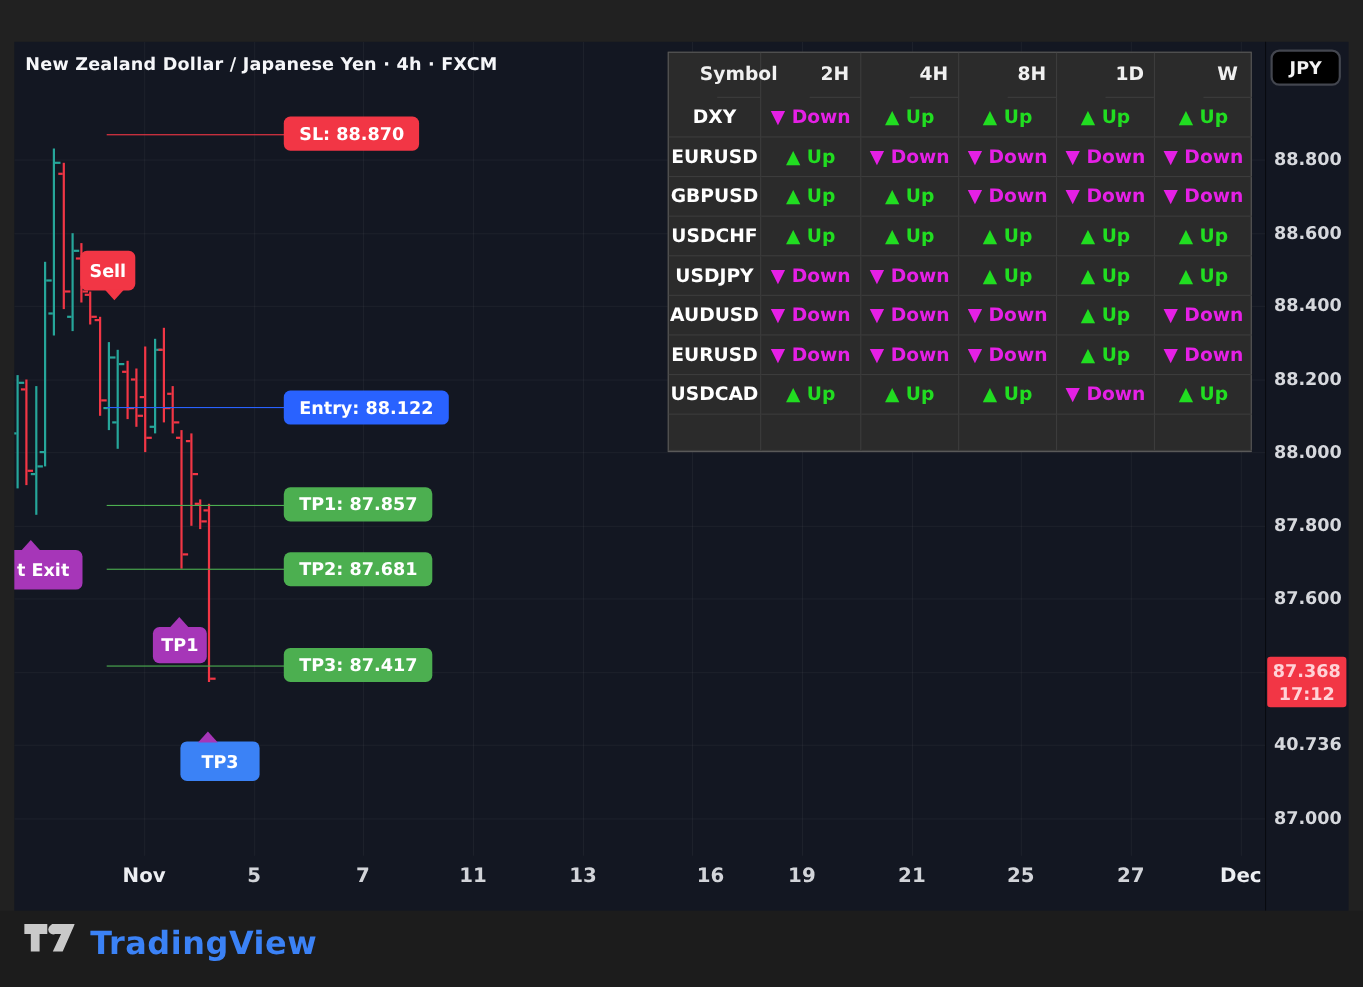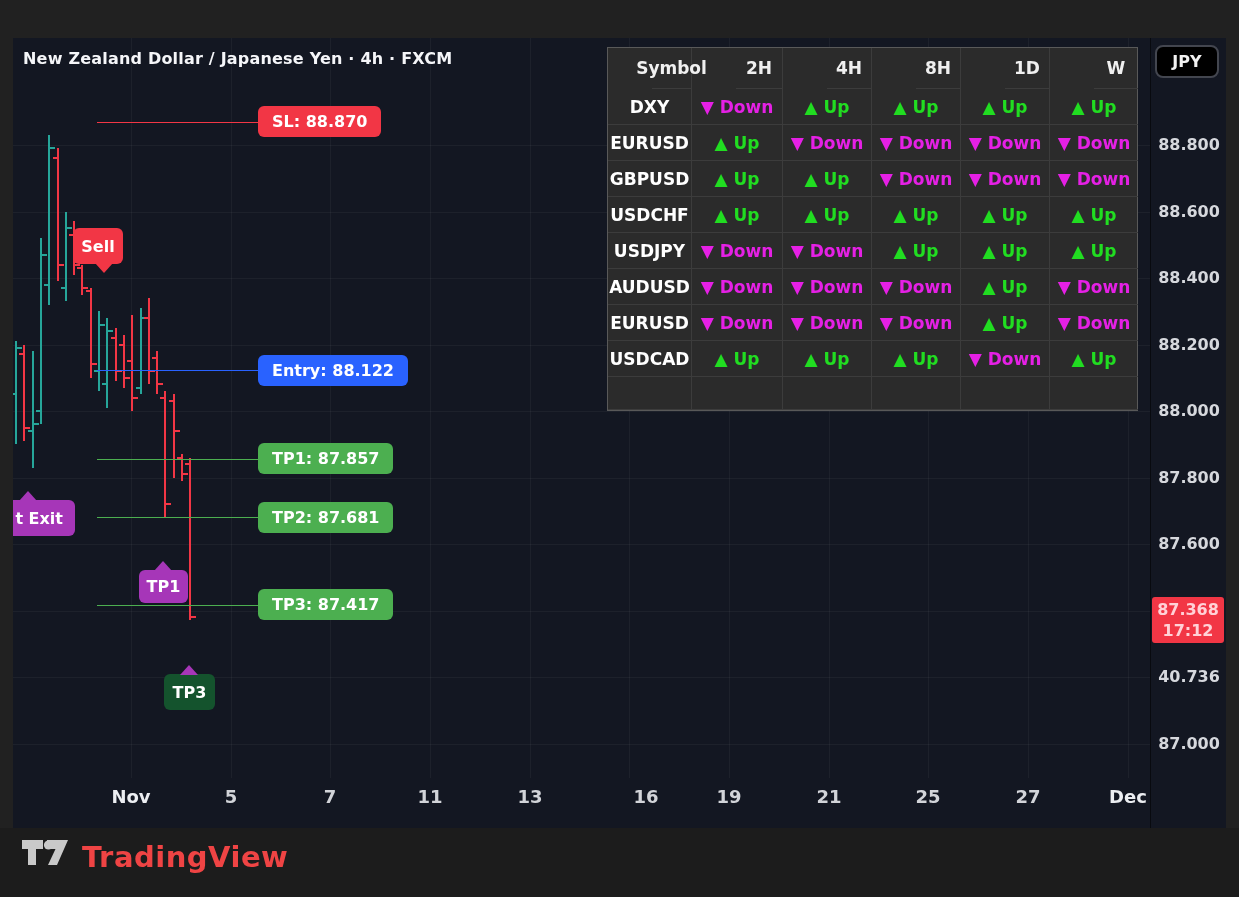--- a/index.html
+++ b/index.html
@@ -72,21 +72,21 @@
 
   
   .t-label { position:absolute; top:748px; transform:translateX(-50%); color:#d2d4d9;
              font-size:18px; font-weight:600; }
   .t-label.month { font-weight:bold; color:#eceef2; }
 
   
   #footer { position:absolute; left:0; top:828px; width:1239px; height:69px; background:#1c1c1c; }
   #tv-logo { position:absolute; left:22px; top:12px; display:flex; align-items:center; gap:14px; }
   #tv-logo svg { display:block; }
-  #tv-brand { color:#ef4444; font-size:29px; font-weight:bold; letter-spacing:.5px; }
+  #tv-brand { color:#3b82f6; font-size:29px; font-weight:bold; letter-spacing:.5px; }
 </style>
 </head>
 <body>
 
 <div id="app">
 
 
   <div id="chart">
     <div id="plot-clip">
       <div id="grid-layer">
@@ -216,21 +216,21 @@
         <span class="ptr-down" style="border-top: 10px solid rgb(242, 54, 69); left: 22px;"></span>
       </div>
       <div class="marker" id="mk-exit" style="left: -38px; top: 462px; width: 100px; height: 36px; background: rgb(166, 54, 184); justify-content: flex-end; padding-right: 12px;">
         <span>t Exit</span>
         <span class="ptr-up" style="border-bottom: 10px solid rgb(166, 54, 184); left: 44px;"></span>
       </div>
       <div class="marker" id="mk-tp1" style="left: 126px; top: 532px; width: 49px; height: 33px; background: rgb(166, 54, 184);">
         <span>TP1</span>
         <span class="ptr-up" style="border-bottom: 10px solid rgb(166, 54, 184); left: 15px;"></span>
       </div>
-      <div class="marker" id="mk-tp3" style="left: 151px; top: 636px; width: 51px; height: 36px; background: #14532d;">
+      <div class="marker" id="mk-tp3" style="left: 151px; top: 636px; width: 72px; height: 36px; background: #3b82f6;">
         <span>TP3</span>
         <span class="ptr-up" style="border-bottom: 10px solid rgb(166, 54, 184); left: 16px;"></span>
       </div>
 
       <div id="time-axis">
           <div class="t-label month" style="left: 118px;">Nov</div>
           <div class="t-label" style="left: 218px;">5</div>
           <div class="t-label" style="left: 317px;">7</div>
           <div class="t-label" style="left: 417px;">11</div>
           <div class="t-label" style="left: 517px;">13</div>

